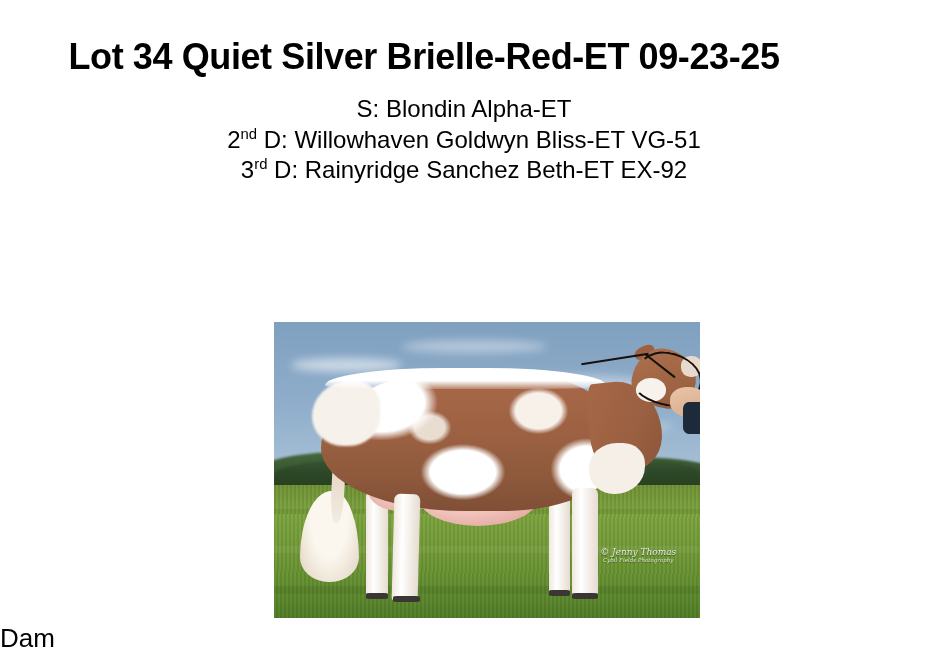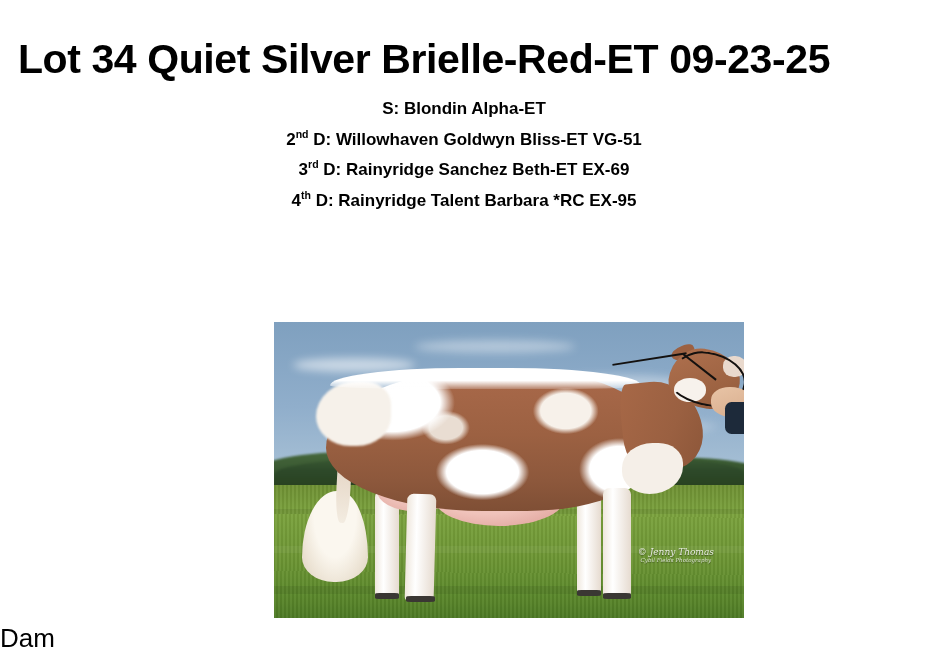--- a/index.html
+++ b/index.html
@@ -16,57 +16,56 @@
     color: #000000;
   }
 
   
   .slide-title {
     position: absolute;
     left: 0;
     top: 38px;
     width: 848px;
     text-align: center;
-    font-size: 41px;
+    font-size: 36px;
     font-weight: bold;
     letter-spacing: -0.4px;
     line-height: 1.05;
     white-space: nowrap;
   }
 
   
   .pedigree {
     position: absolute;
     left: 0;
     top: 94px;
     width: 928px;
     text-align: center;
   }
   .ped-line {
-    font-size: 17px;
+    font-size: 24px;
     line-height: 30.5px;
-    font-weight: bold;
+    font-weight: normal;
     white-space: nowrap;
   }
   .ped-line sup {
     font-size: 0.62em;
     vertical-align: super;
     line-height: 0;
   }
 
   
   .photo-frame {
     position: absolute;
     left: 274px;
     top: 322px;
     width: 426px;
     height: 296px;
     overflow: hidden;
     background: #6d28d9;
-    padding-left: 44px;
   }
   .photo-stage {
     position: absolute;
     inset: 0;
   }
 
   
   .sky {
     position: absolute;
     left: 0; top: 0;
@@ -386,26 +385,23 @@
   <div class="ped-line">
     <span>S: Blondin Alpha-ET</span>
   </div>
 
 
   <div class="ped-line">
     <span>2</span><sup>nd</sup><span> D: Willowhaven Goldwyn Bliss-ET VG-51</span>
   </div>
 
   <div class="ped-line">
-    <span>3</span><sup>rd</sup><span> D: Rainyridge Sanchez Beth-ET EX-69</span>
+    <span>3</span><sup>rd</sup><span> D: Rainyridge Sanchez Beth-ET EX-92</span>
   </div>
 
-  <div class="ped-line">
-    <span>4</span><sup>th</sup><span> D: Rainyridge Talent Barbara *RC EX-95</span>
-  </div>
 
 
 </div>
 
 <div class="photo-frame">
   <div class="photo-stage">
 
     <div class="sky"></div>
     <div class="cloud c1"></div>
     <div class="cloud c2"></div>

